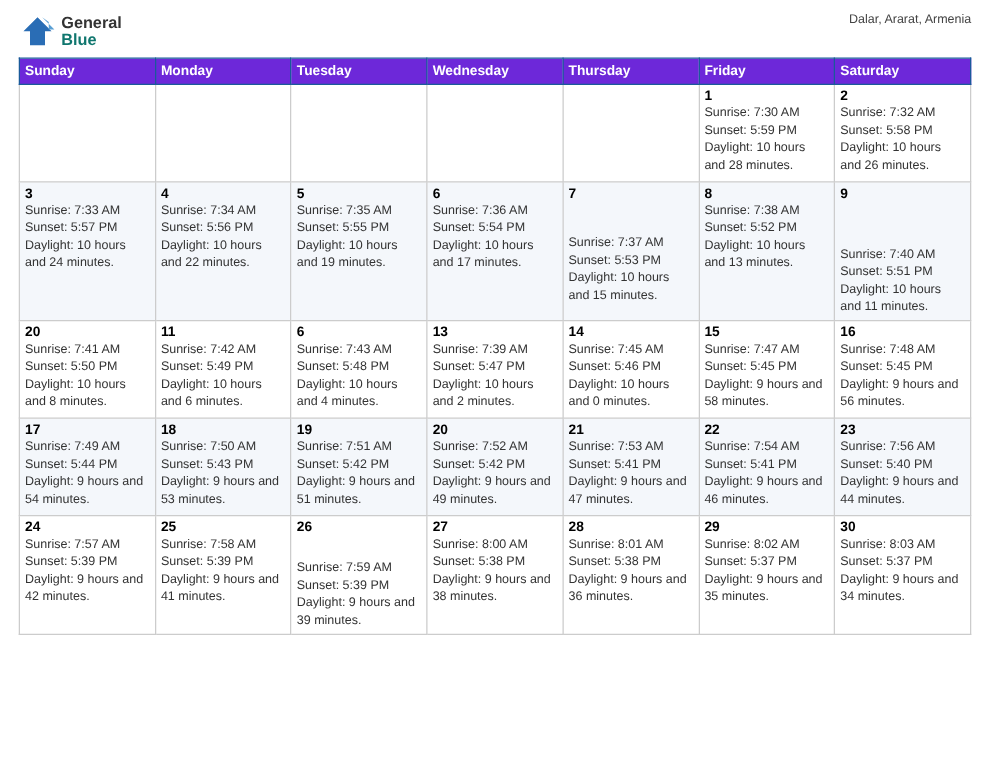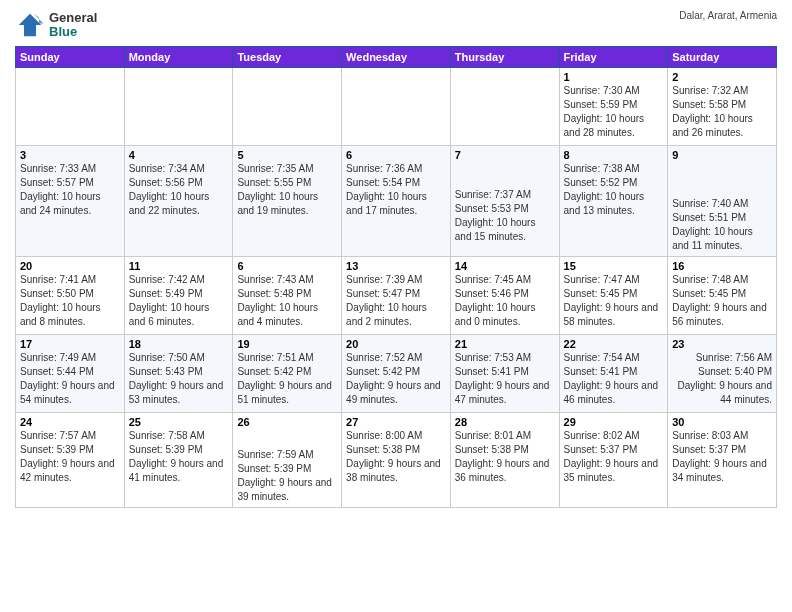--- a/index.html
+++ b/index.html
@@ -262,21 +262,21 @@
 Daylight: 9 hours and 47 minutes.</div>
           </td>
           <td>
             <span class="day-number">22</span>
             <div class="day-info" style="white-space: pre-line;">Sunrise: 7:54 AM
 Sunset: 5:41 PM
 Daylight: 9 hours and 46 minutes.</div>
           </td>
           <td>
             <span class="day-number">23</span>
-            <div class="day-info" style="white-space: pre-line; text-align: right;">Sunrise: 7:56 AM
+            <div class="day-info" style="white-space: pre-line;">Sunrise: 7:56 AM
 Sunset: 5:40 PM
 Daylight: 9 hours and 44 minutes.</div>
           </td>
         </tr>
         <tr>
           <td>
             <span class="day-number">24</span>
             <div class="day-info" style="white-space: pre-line;">Sunrise: 7:57 AM
 Sunset: 5:39 PM
 Daylight: 9 hours and 42 minutes.</div>

